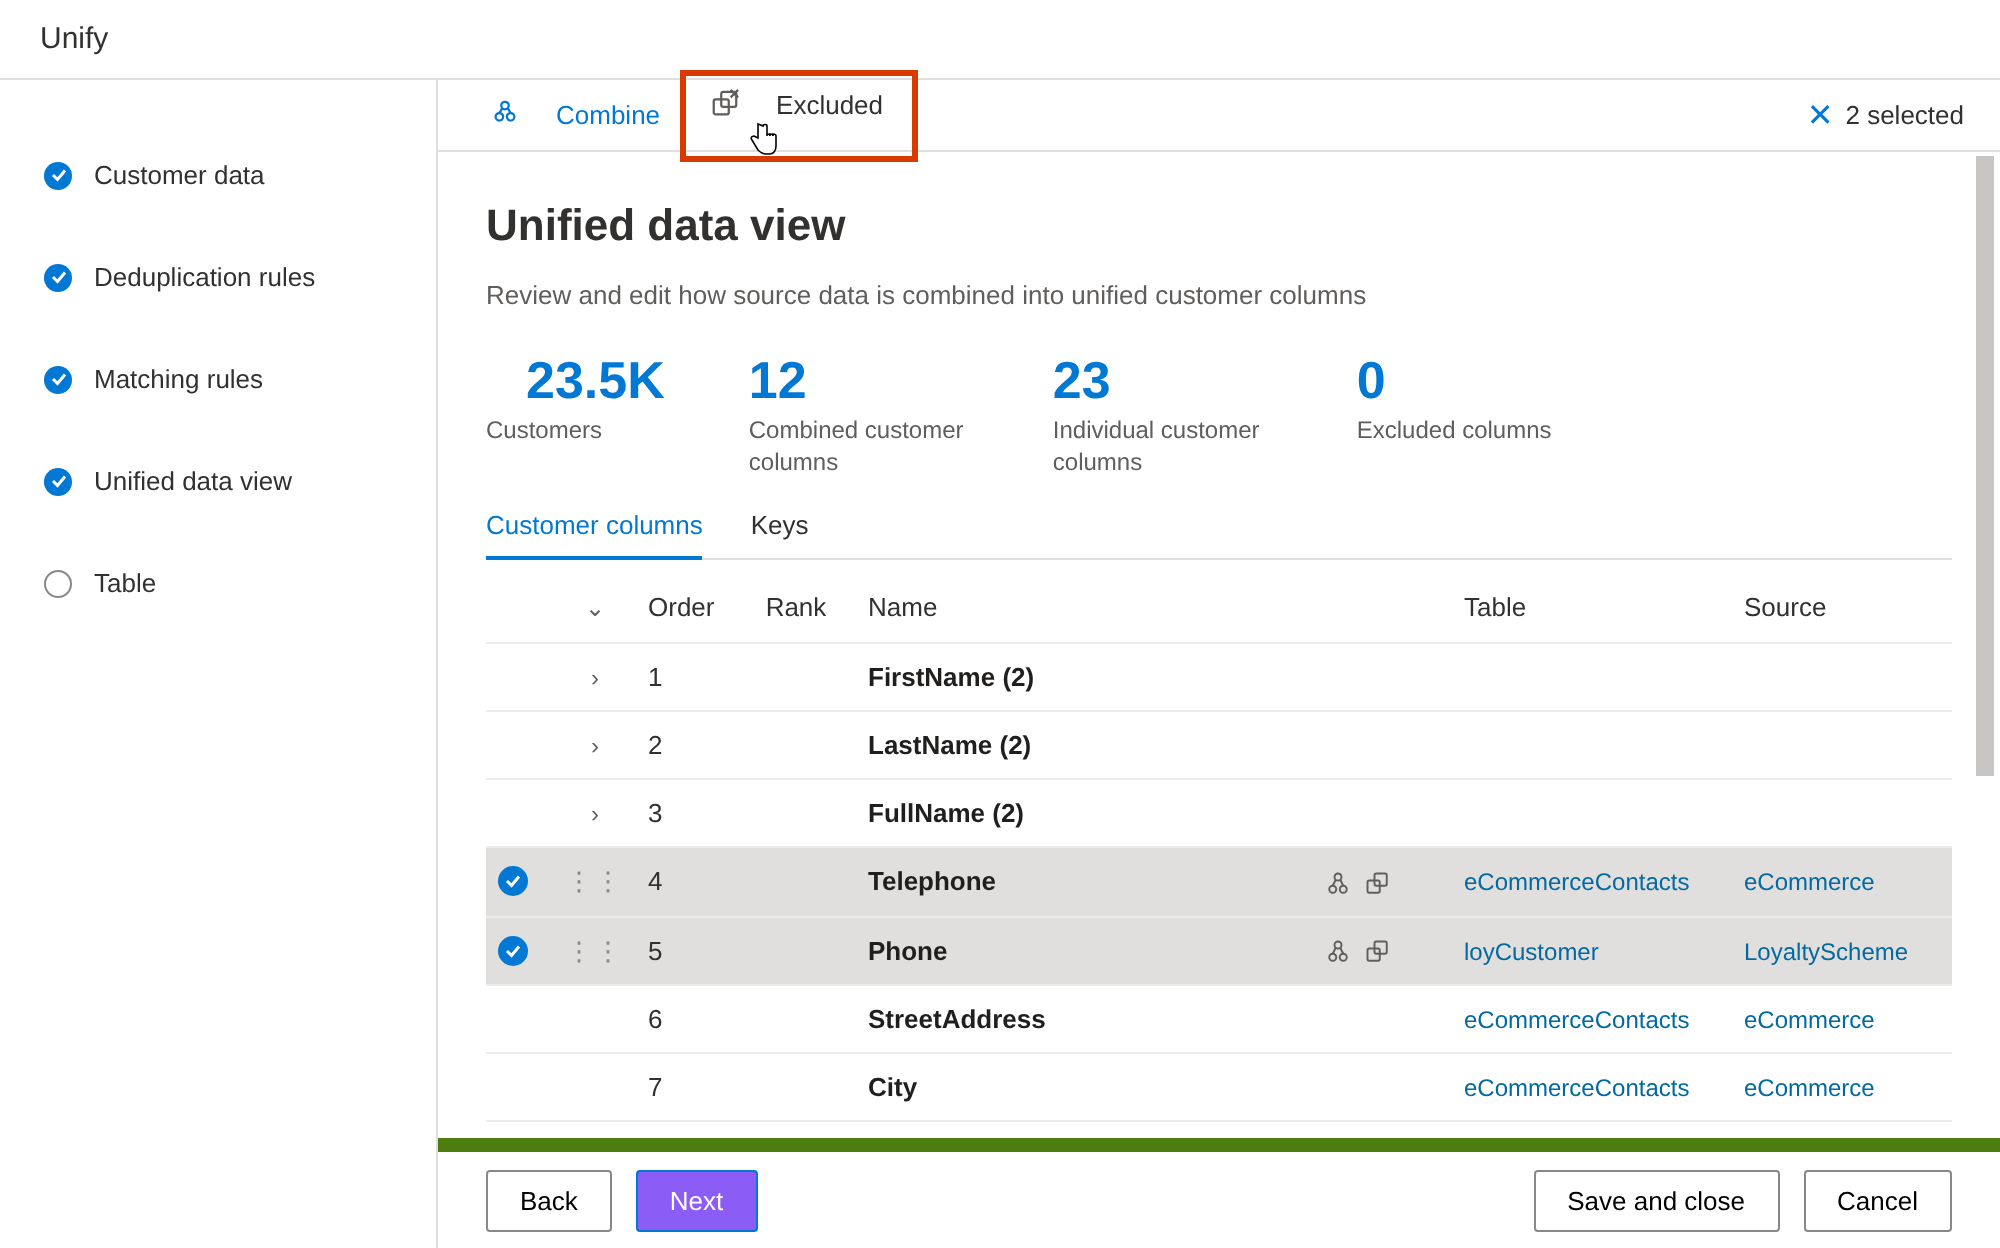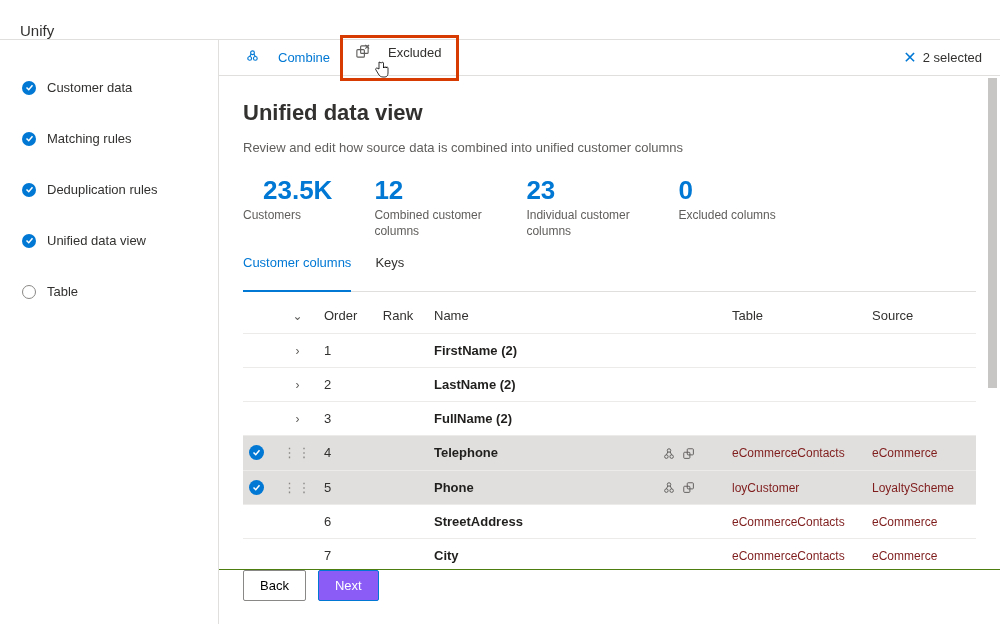--- a/index.html
+++ b/index.html
@@ -1,17 +1,17 @@
 <!DOCTYPE html>
 <html><head>
 <meta charset="utf-8">
 <style>
   * { box-sizing: border-box; margin: 0; padding: 0; }
   body { font-family: "Segoe UI", -apple-system, sans-serif; font-size: 13px; color: #323130; background: #fff; width: 1000px; height: 624px; overflow: hidden; position: relative; }
-  .app-header { height: 40px; border-bottom: 1px solid #e1dfdd; display: flex; align-items: flex-end; padding: 0 20px; font-size: 15px; }
+  .app-header { height: 40px; border-bottom: 1px solid #e1dfdd; display: flex; align-items: center; padding: 0 20px; font-size: 15px; }
   .body-wrap { display: flex; height: calc(100% - 40px); }
   .sidebar { width: 218px; padding: 40px 0 0 22px; }
   .step { display: flex; align-items: center; margin-bottom: 36px; font-size: 13px; cursor: pointer; }
   .step-dot { width: 14px; height: 14px; border-radius: 50%; margin-right: 11px; display: flex; align-items: center; justify-content: center; flex-shrink: 0; }
   .step-done { background: #0078d4; }
   .step-done svg { width: 9px; height: 9px; }
   .step-open { border: 1px solid #8a8886; background: #fff; }
   .main { flex: 1; display: flex; flex-direction: column; border-left: 1px solid #e1dfdd; position: relative; }
   .toolbar { height: 36px; border-bottom: 1px solid #e1dfdd; display: flex; align-items: center; padding: 0 18px; }
   .tb-btn { display: flex; align-items: center; gap: 18px; padding: 4px 8px; font-size: 13px; color: #323130; cursor: pointer; }
@@ -23,44 +23,44 @@
   .close-x { color: #0078d4; font-size: 16px; }
   .content { flex: 1; overflow-y: auto; overflow-x: hidden; padding: 24px 24px 0 24px; }
   .page-title { font-size: 22px; font-weight: 600; margin-bottom: 14px; }
   .page-sub { font-size: 13px; color: #605e5c; margin-bottom: 20px; }
   .stats { display: flex; gap: 22px; margin-bottom: 10px; }
   .stat { text-align: left; }
   .stat-val { color: #0078d4; font-size: 26px; font-weight: 600; }
   .stat-label { font-size: 12px; color: #605e5c; max-width: 130px; margin: 2px auto 0; line-height: 1.3; }
   .stat:first-child .stat-val { padding-left: 20px; padding-right: 20px; }
   .tabs { display: flex; gap: 24px; border-bottom: 1px solid #e1dfdd; margin-bottom: 6px; }
-  .tab { padding: 6px 0 20px 0; font-size: 13px; cursor: pointer; }
+  .tab { padding: 6px 0 8px 0; font-size: 13px; cursor: pointer; }
   .tab-active { color: #0078d4; border-bottom: 2px solid #0078d4; margin-bottom: -1px; }
   table { width: 100%; border-collapse: collapse; font-size: 13px; }
   th { text-align: left; font-weight: 400; color: #323130; padding: 10px 6px; border-bottom: 1px solid #edebe9; font-size: 13px; }
   td { padding: 9px 6px; border-bottom: 1px solid #edebe9; vertical-align: middle; }
   tr.selected td { background: #e1dfdd; }
   .col-chk { width: 34px; }
   .col-exp { width: 34px; text-align: center; }
   .col-order { width: 50px; margin-left: 44px; }
   .col-rank { width: 60px; text-align: center; }
   .col-name { }
   .col-icons { width: 70px; }
   .col-table { width: 140px; }
   .col-source { width: 110px; }
   .chevron { color: #605e5c; font-size: 12px; cursor: pointer; }
   .chevron-down-th { color: #605e5c; font-size: 12px; cursor: pointer; }
   .name-bold { font-weight: 600; color: #201f1e; }
-  .src-txt { font-size: 12px; color: #7f1d1d; }
+  .src-txt { font-size: 12px; color: #0369a1; }
   .check-circle { width: 15px; height: 15px; border-radius: 50%; background: #0078d4; display: inline-flex; align-items: center; justify-content: center; }
   .check-circle svg { width: 9px; height: 9px; }
   .drag-dots { color: #8a8886; font-size: 13px; letter-spacing: 1.5px; cursor: grab; }
   .row-ico { color: #605e5c; margin-right: 6px; }
   .row-ico svg { width: 14px; height: 14px; vertical-align: middle; }
-  .footer { height: 55px; border-top: 1px solid #4d7c0f; display: flex; align-items: flex-start; padding: 0 24px; gap: 12px; background:#fff; }
+  .footer { height: 55px; border-top: 7px solid #4d7c0f; display: flex; align-items: center; padding: 0 24px; gap: 12px; background:#fff; }
   .btn { padding: 7px 16px; font-size: 13px; border-radius: 2px; cursor: pointer; border: 1px solid #8a8886; background: #fff; }
   .btn-primary { background: #8b5cf6; border-color: #0078d4; color: #fff; }
   .footer-right { margin-left: auto; display: flex; gap: 12px; }
   .scrollbar-track { position: absolute; right: 2px; top: 38px; bottom: 58px; width: 12px; }
   .scrollbar-thumb { position: absolute; top: 0; right: 1px; width: 9px; height: 310px; background: #c8c6c4; border-radius: 0; }
 </style>
 </head>
 <body>
 
 <div class="app-header">
@@ -77,29 +77,29 @@
           </svg>
         </span>
         <span>Customer data</span>
       </div>
       <div class="step">
         <span class="step-dot step-done">
           <svg viewBox="0 0 12 12">
             <path d="M2 6 L5 9 L10 3" stroke="#fff" stroke-width="2" fill="none"></path>
           </svg>
         </span>
-        <span>Matching rules</span>
+        <span>Deduplication rules</span>
       </div>
       <div class="step">
         <span class="step-dot step-done">
           <svg viewBox="0 0 12 12">
             <path d="M2 6 L5 9 L10 3" stroke="#fff" stroke-width="2" fill="none"></path>
           </svg>
         </span>
-        <span>Deduplication rules</span>
+        <span>Matching rules</span>
       </div>
       <div class="step">
         <span class="step-dot step-done">
           <svg viewBox="0 0 12 12">
             <path d="M2 6 L5 9 L10 3" stroke="#fff" stroke-width="2" fill="none"></path>
           </svg>
         </span>
         <span>Unified data view</span>
       </div>
       <div class="step">
@@ -290,19 +290,23 @@
               <td class="col-table src-txt">eCommerceContacts</td>
               <td class="col-source src-txt">eCommerce</td>
             </tr>
           </tbody>
       </table>
     </div>
 
     <div class="footer">
       <button class="btn">Back</button>
       <button class="btn btn-primary">Next</button>
+      <div class="footer-right">
+        <button class="btn">Save and close</button>
+        <button class="btn">Cancel</button>
+      </div>
     </div>
 
     <div class="scrollbar-track">
       <div class="scrollbar-thumb"></div>
     </div>
   </div>
 </div>
 
 </body></html>

